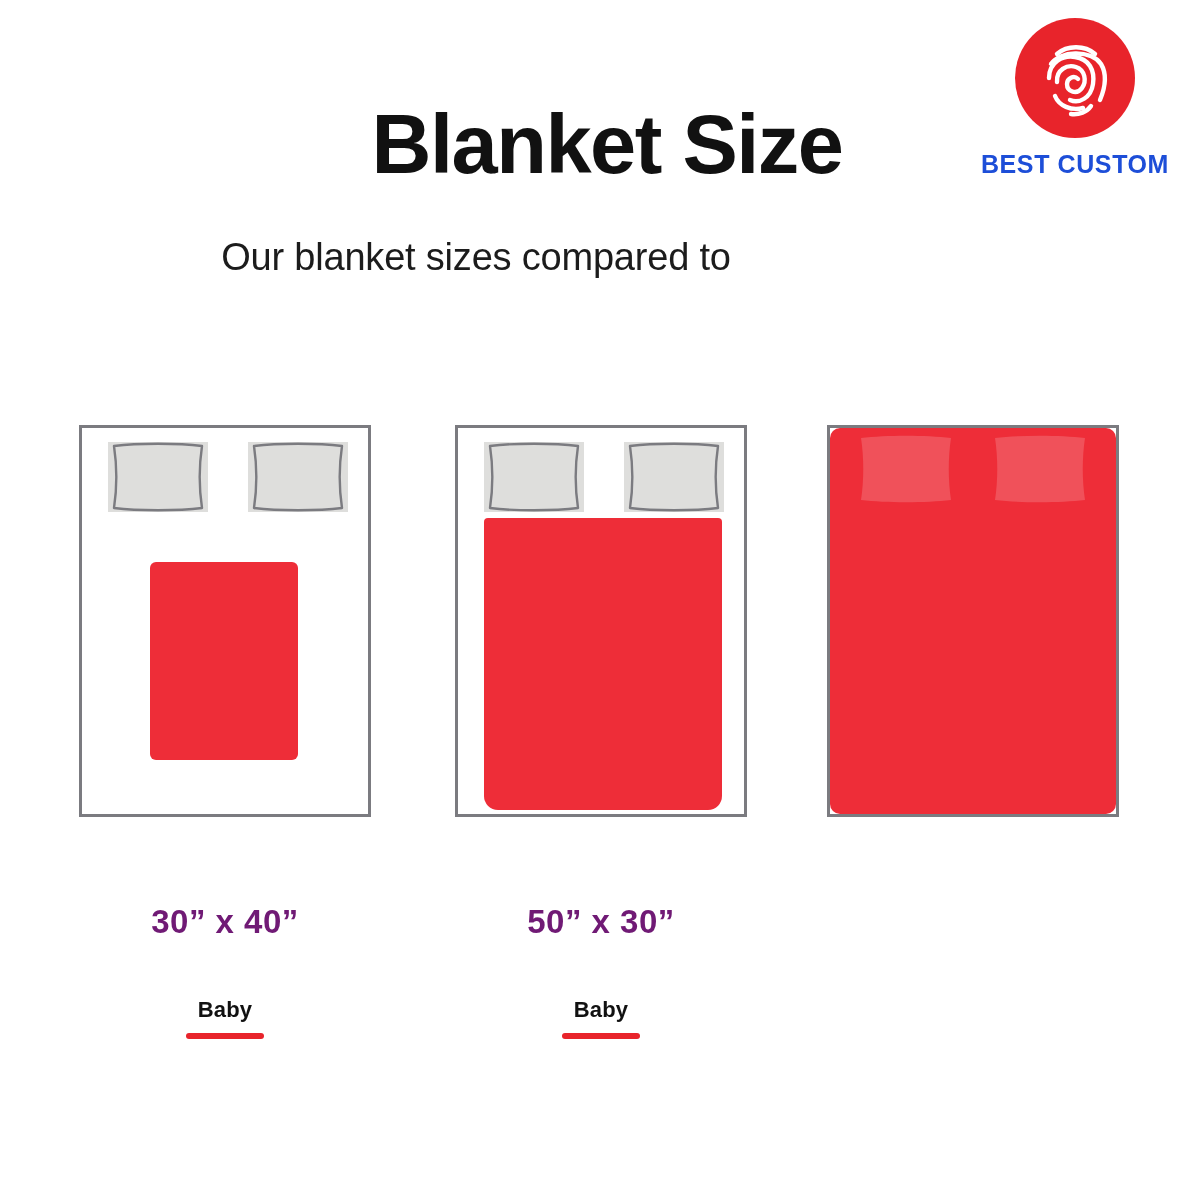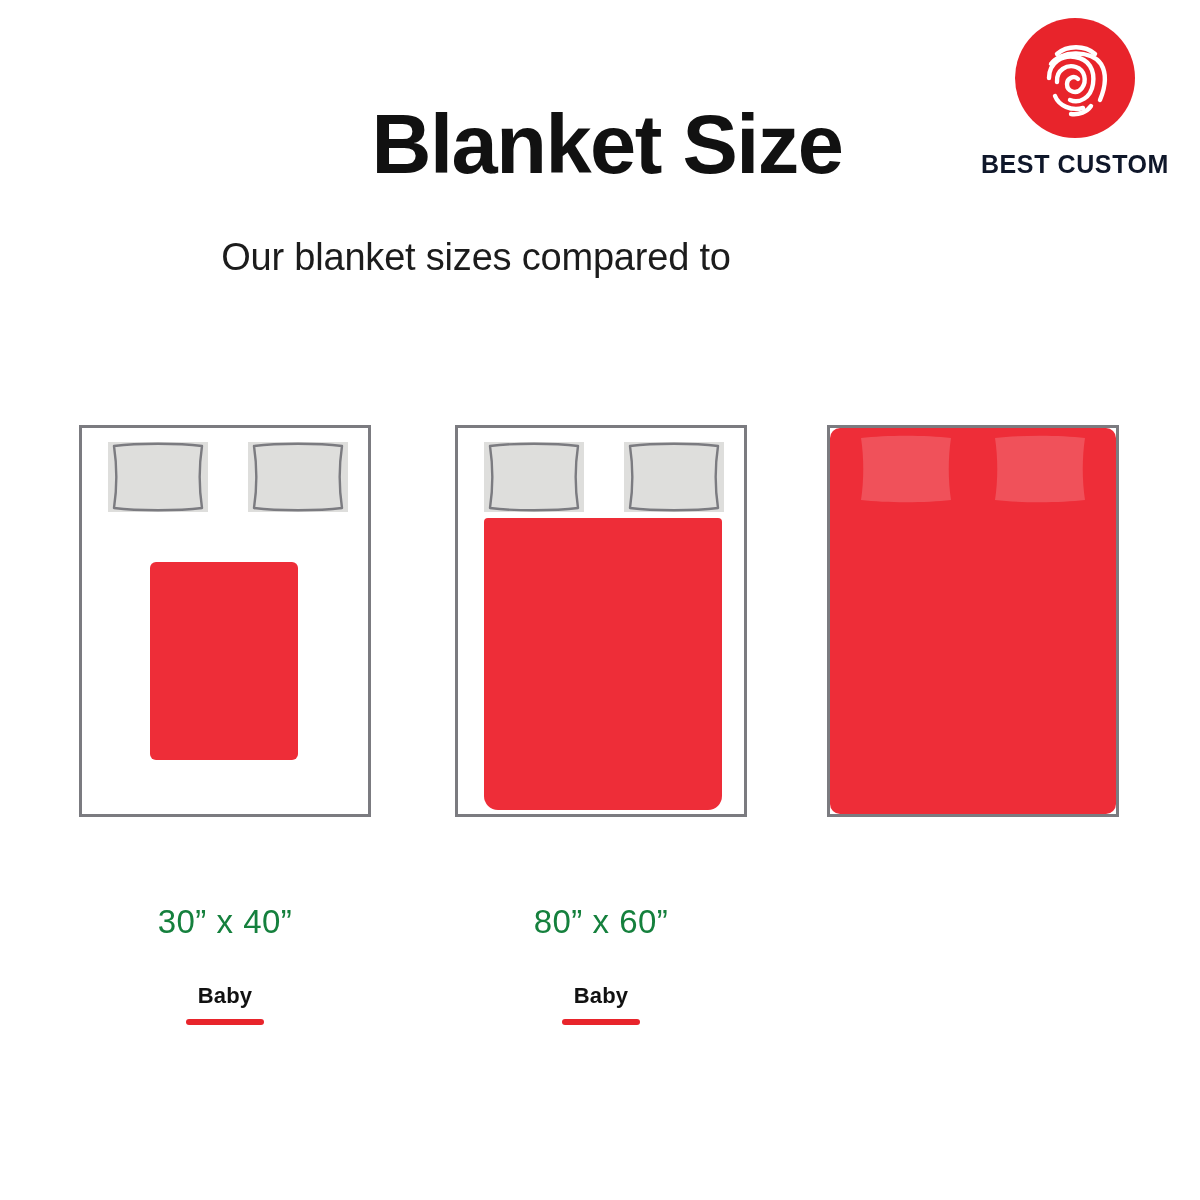--- a/index.html
+++ b/index.html
@@ -11,21 +11,21 @@
     position:relative;
   }
   .stage{position:relative;width:1200px;height:1200px;}
 
   
   .logo{position:absolute;left:968px;top:18px;width:214px;height:180px;}
   .logo-mark{position:absolute;left:47px;top:0px;width:120px;height:120px;
              border-radius:50%;background:#E8242B;}
   .logo-mark svg{position:absolute;left:0;top:0;}
   .logo-word{position:absolute;left:0;top:132px;width:214px;text-align:center;
-             color:#0f172a;font-weight:bold;font-size:25px;letter-spacing:0.6px;
+             color:#1d4ed8;font-weight:bold;font-size:25px;letter-spacing:0.6px;
              font-family:"Liberation Sans", sans-serif;}
 
   
   .title{position:absolute;left:0;top:103px;width:1200px;text-align:center;
          font-size:83px;font-weight:bold;color:#111111;letter-spacing:-1.5px;
          line-height:1.02;padding-left:7px;}
   .subtitle{position:absolute;left:0;top:231px;width:952px;text-align:center;
             font-size:38px;font-weight:400;color:#1c1c1c;line-height:1.38;
             letter-spacing:-0.2px;}
 
@@ -48,22 +48,22 @@
              border-radius:4px 4px 14px 14px;}
   
   #blanket-3{left:0px;top:0px;width:286px;height:386px;border-radius:10px;}
   .pillow-red{position:absolute;width:100px;height:70px;}
 
   
   .caption{position:absolute;width:292px;text-align:center;}
   #cap-1{left:79px;top:903px;}
   #cap-2{left:455px;top:903px;}
   #cap-3{left:827px;top:903px;}
-  .dims{font-size:33px;font-weight:normal;color:#15803d;letter-spacing:0.5px;}
-  .name{margin-top:42px;font-size:22px;font-weight:bold;color:#111111;
+  .dims{font-size:33px;font-weight:bold;color:#701a75;letter-spacing:0.5px;}
+  .name{margin-top:56px;font-size:22px;font-weight:bold;color:#111111;
         letter-spacing:0.2px;}
   .rule{margin:10px auto 0 auto;width:78px;height:6px;border-radius:3px;
         background:#E8242B;}
 </style>
 </head>
 <body>
 
 <div class="stage">
 
   <div class="logo">
@@ -130,19 +130,19 @@
     </div>
   </div>
 
   <div class="caption" id="cap-1">
     <div class="dims">30” x 40”</div>
     <div class="name">Baby</div>
     <div class="rule"></div>
   </div>
 
   <div class="caption" id="cap-2">
-    <div class="dims">80” x 60”</div>
+    <div class="dims">50” x 30”</div>
     <div class="name">Baby</div>
     <div class="rule"></div>
   </div>
 
 
 </div>
 
 </body></html>

